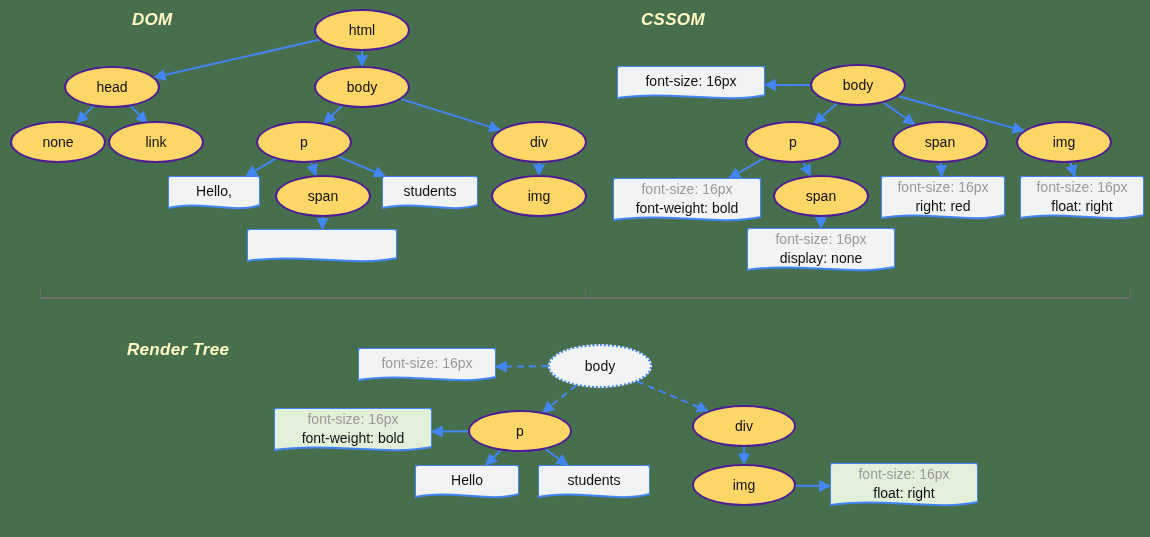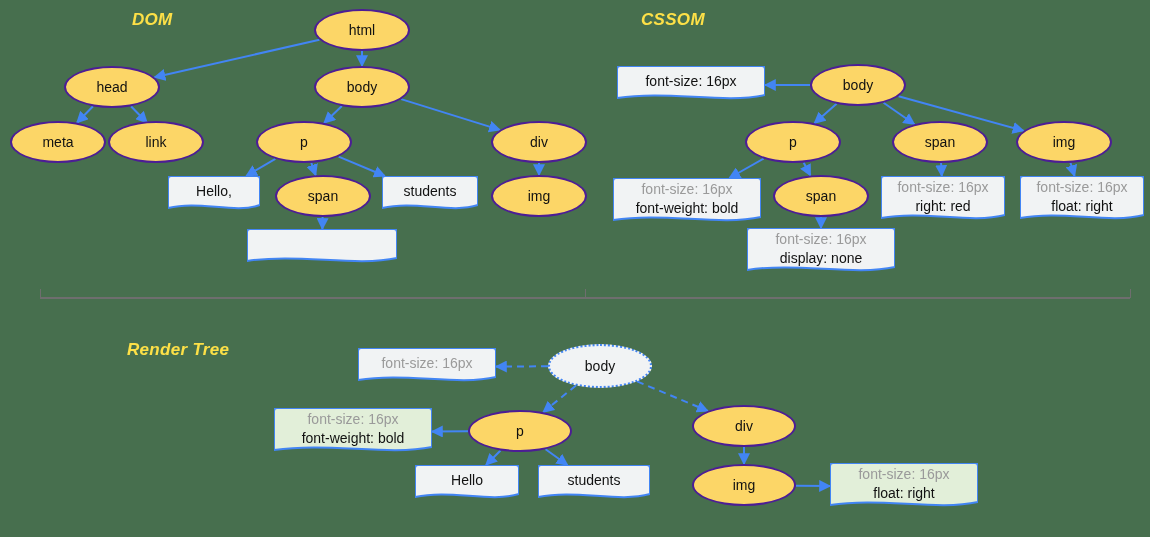--- a/index.html
+++ b/index.html
@@ -20,21 +20,21 @@
     left: 0; top: 0;
     width: 1150px; height: 537px;
     pointer-events: none;
   }
   .section-title {
     position: absolute;
     font-family: "Liberation Sans", sans-serif;
     font-weight: bold;
     font-style: italic;
     font-size: 17px;
-    color: #fde047;
+    color: #fef9c3;
     letter-spacing: 0.3px;
     white-space: nowrap;
   }
   
   .node {
     position: absolute;
     display: flex;
     align-items: center;
     justify-content: center;
     box-sizing: border-box;
@@ -147,21 +147,21 @@
       <div class="node yellow" style="left: 314px; top: 9px; width: 96px; height: 42px;">
         <span>html</span>
       </div>
       <div class="node yellow" style="left: 64px; top: 66px; width: 96px; height: 42px;">
         <span>head</span>
       </div>
       <div class="node yellow" style="left: 314px; top: 66px; width: 96px; height: 42px;">
         <span>body</span>
       </div>
       <div class="node yellow" style="left: 10px; top: 121px; width: 96px; height: 42px;">
-        <span>meta</span>
+        <span>none</span>
       </div>
       <div class="node yellow" style="left: 108px; top: 121px; width: 96px; height: 42px;">
         <span>link</span>
       </div>
       <div class="node yellow" style="left: 256px; top: 121px; width: 96px; height: 42px;">
         <span>p</span>
       </div>
       <div class="node yellow" style="left: 491px; top: 121px; width: 96px; height: 42px;">
         <span>div</span>
       </div>

